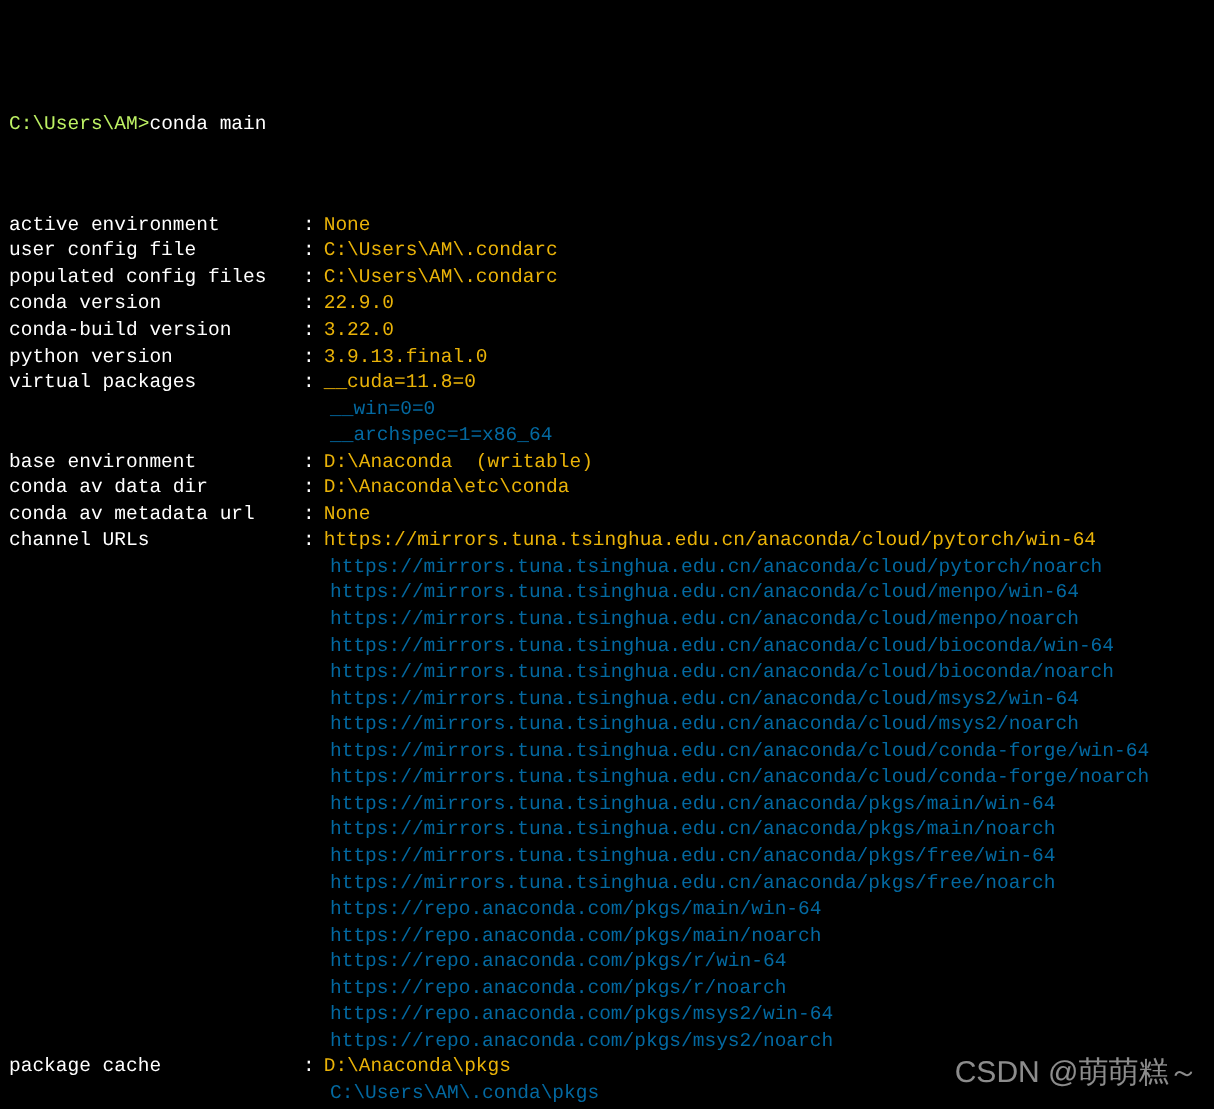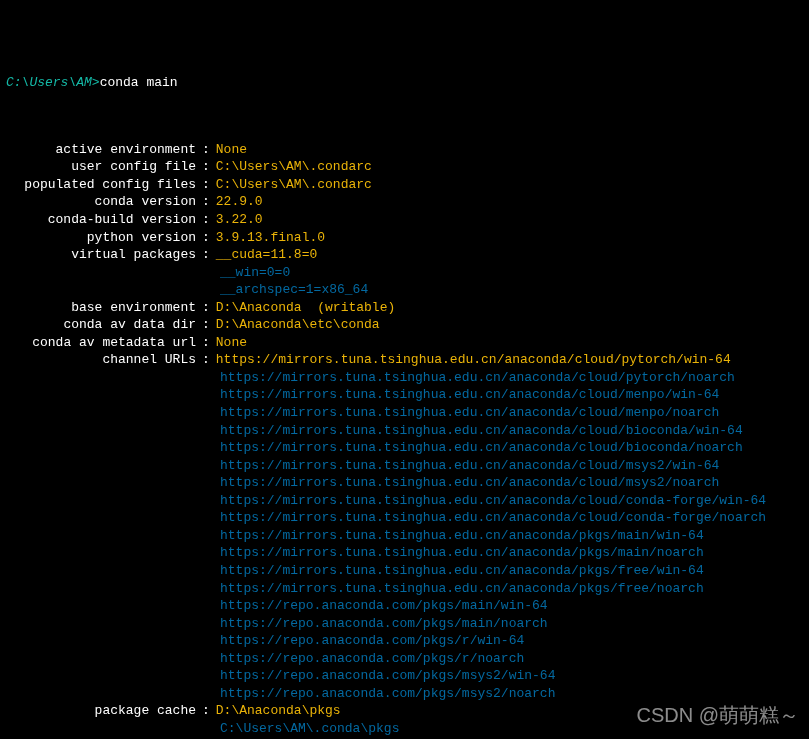--- a/index.html
+++ b/index.html
@@ -17,36 +17,35 @@
       width: 809px;
       height: 739px;
       overflow: hidden;
       position: relative;
       white-space: pre;
     }
     .prompt-line {
       display: flex;
     }
     .prompt {
-      color: #14b8a6;
-      font-style: italic;
+      color: #bef264;
     }
     .cmd {
       color: #fff;
     }
     .info-block {
       margin-top: 14px;
     }
     .row {
       display: flex;
     }
     .label {
       display: inline-block;
       width: 190px;
-      text-align: right;
+      text-align: left;
       color: #fff;
       flex-shrink: 0;
     }
     .sep {
       padding: 0 6px;
       color: #fff;
       flex-shrink: 0;
     }
     .val {
       color: #eab308;

